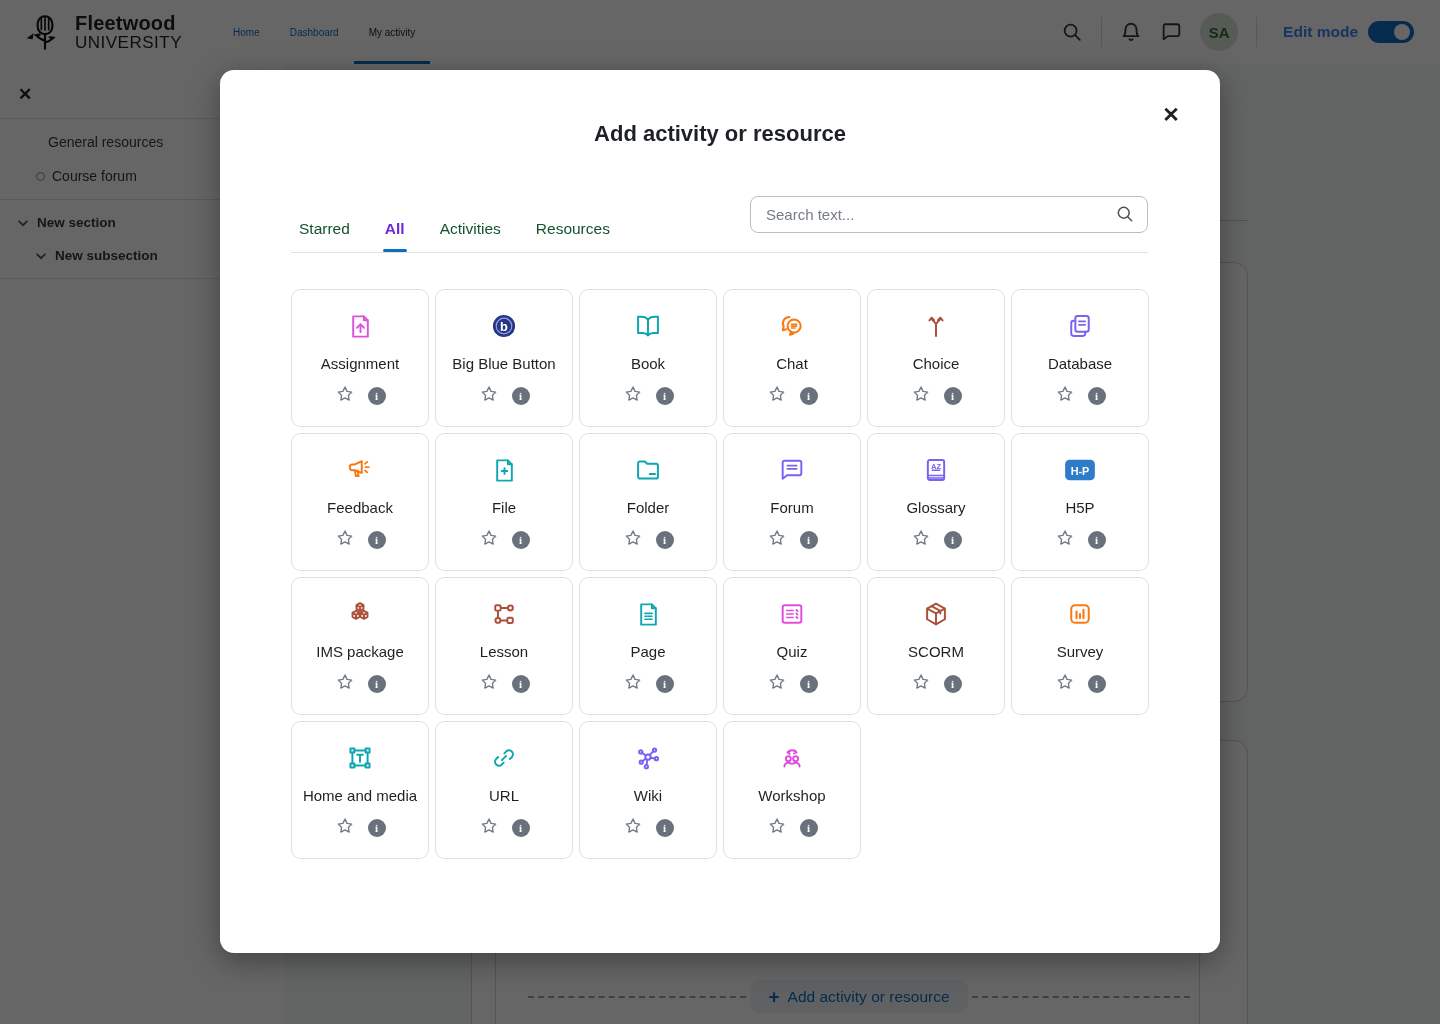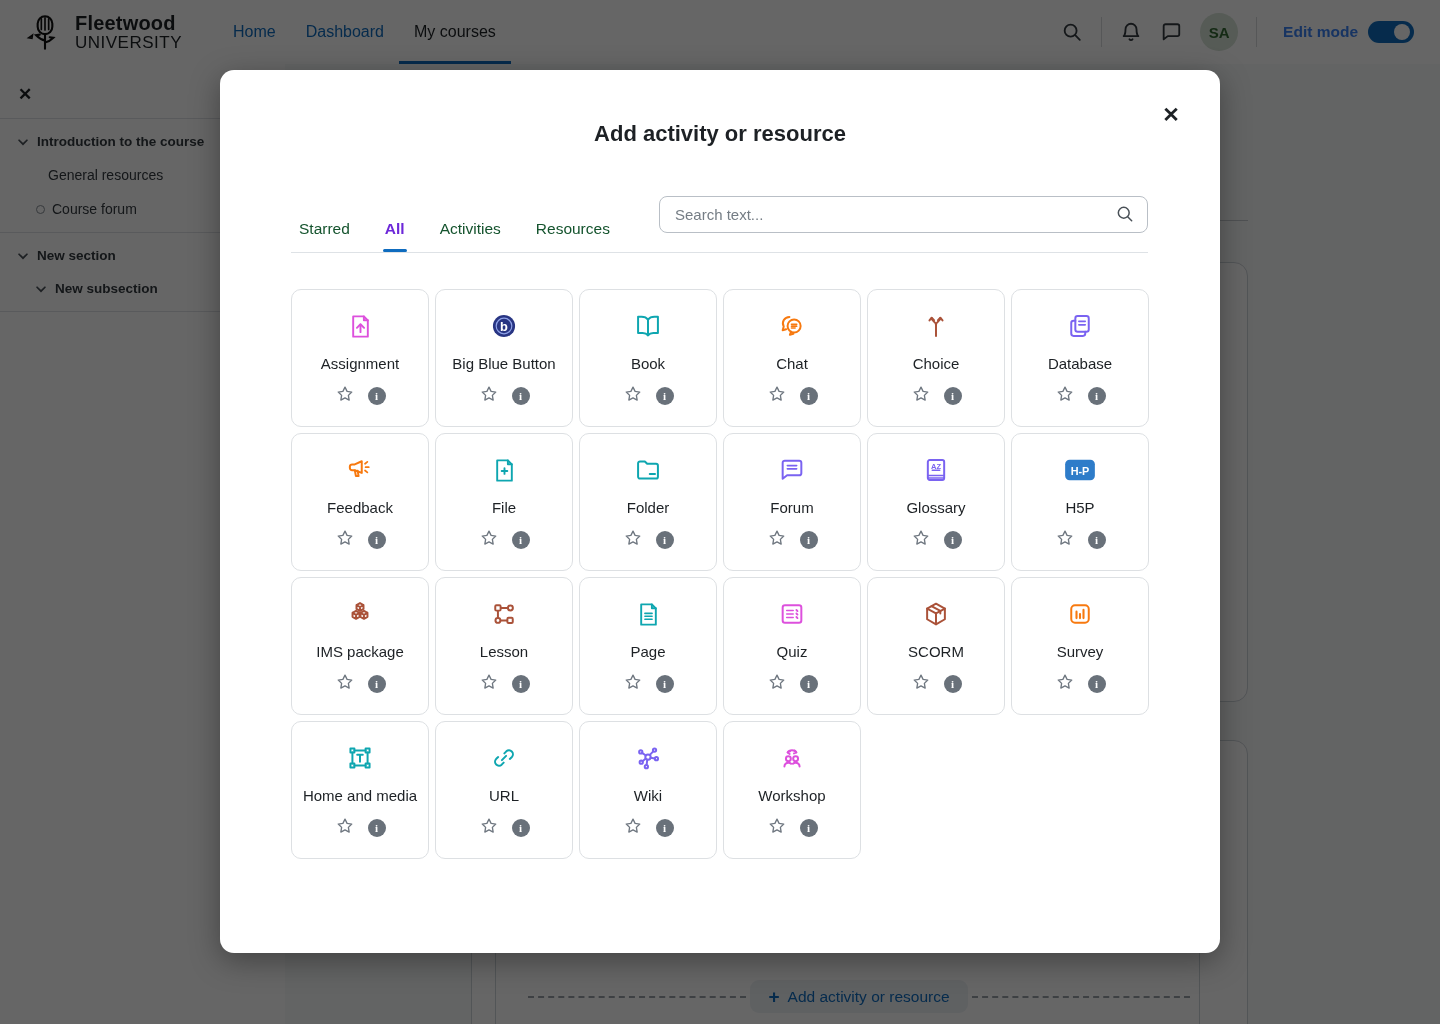--- a/index.html
+++ b/index.html
@@ -7,21 +7,21 @@
   body { font-family:"Liberation Sans", sans-serif; background:#fff; position:relative; color:#1d2125; }
 
   
   .page { position:absolute; inset:0; background:#f8f9fa; }
   .app-header { position:absolute; top:0; left:0; right:0; height:64px; background:#fff; display:flex; align-items:center; padding:0 26px 0 24px; z-index:2; }
   .brand { display:flex; align-items:center; gap:9px; }
   .brand-logo { width:42px; height:44px; }
   .brand-text .l1 { font-weight:bold; font-size:20px; letter-spacing:.2px; }
   .brand-text .l2 { font-family:Liberation Sans, sans-serif; font-size:17px; letter-spacing:.5px; margin-top:-2px; }
   .primary-nav { display:flex; margin-left:36px; height:64px; }
-  .nav-item { position:relative; display:flex; align-items:center; padding:0 15px; font-size:16px; color:#0f6cbf; cursor:pointer; }
+  .nav-item { position:relative; display:flex; align-items:center; padding:0 15px; font-size:10px; color:#0f6cbf; cursor:pointer; }
   .nav-item.active { color:#1d2125; font-weight:500; }
   .nav-item.active::after { content:''; position:absolute; left:0; right:0; bottom:0; height:3px; background:#0f6cbf; }
   .header-right { margin-left:auto; display:flex; align-items:center; gap:18px; }
   .hicon { width:22px; height:22px; color:#343a40; display:flex; align-items:center; justify-content:center; cursor:pointer; }
   .vdiv { width:1px; height:30px; background:#d6d9dc; }
   .avatar { width:38px; height:38px; border-radius:50%; background:#d6e3d6; color:#356a35; font-weight:bold; font-size:15px; display:flex; align-items:center; justify-content:center; cursor:pointer; }
   .editmode { display:flex; align-items:center; gap:10px; margin-left:8px; }
   .editmode-label { color:#3b82f6; font-size:15.5px;font-weight:bold; }
   .switch { width:46px; height:22px; border-radius:12px; background:#0f6cbf; position:relative; cursor:pointer; }
   .switch .knob { position:absolute; top:3px; right:4px; width:16px; height:16px; border-radius:50%; background:#fff; }
@@ -55,21 +55,21 @@
   .overlay { position:absolute; inset:0; background:rgba(0,0,0,0.60); z-index:5; }
   .modal { position:absolute; left:220px; top:70px; width:1000px; height:883px; background:#fff; border-radius:14px; z-index:10; box-shadow:0 8px 30px rgba(0,0,0,.35); }
   .modal-close { position:absolute; top:32px; right:36px; width:26px; height:26px; display:flex; align-items:center; justify-content:center; font-size:21px; font-weight:bold; color:#1d2125; cursor:pointer; }
   .modal-title { text-align:center; padding-top:51px; font-size:22px; font-weight:bold; color:#1d2125; }
 
   .modal-toolbar { position:absolute; left:71px; right:72px; top:120px; height:62px; }
   .tabs { position:absolute; left:8px; bottom:0; display:flex; gap:35px; }
   .tab { position:relative; font-size:15.5px; color:#14532d; padding-bottom:14px; cursor:pointer; }
   .tab.active { color:#6d28d9; font-weight:bold; }
   .tab.active::after { content:''; position:absolute; left:-2px; right:-2px; bottom:0; height:3px; border-radius:2px; background:#0f6cbf; }
-  .search-wrap { position:absolute; right:0; top:6px; width:489px; height:37px; }
+  .search-wrap { position:absolute; right:0; top:6px; width:398px; height:37px; }
   .search-wrap input { width:100%; height:100%; border:1px solid #b9bfc6; border-radius:8px; padding:0 42px 0 15px; font-size:15px; font-family:inherit; color:#1d2125; outline:none; }
   .search-wrap input::placeholder { color:#757d85; }
   .search-wrap .sicon { position:absolute; right:13px; top:8px; width:20px; height:20px; color:#495057; cursor:pointer; }
   .toolbar-divider { position:absolute; left:71px; right:72px; top:182px; height:1px; background:#dee2e6; }
 
   .tile-grid { position:absolute; left:71px; top:219px; display:grid; grid-template-columns:repeat(6,138px); grid-auto-rows:138px; gap:6px; }
   .tile { border:1px solid #dde0e3; border-radius:10px; background:#fff; display:flex; flex-direction:column; align-items:center; padding-top:21px; cursor:pointer; }
   .tile-icon { height:30px; display:flex; align-items:center; justify-content:center; }
   .tile-label { margin-top:14px; font-size:15px; color:#1d2125; text-align:center; line-height:1.15; padding:0 4px; }
   .tile-foot { margin-top:auto; margin-bottom:18px; display:flex; align-items:center; gap:13px; }
@@ -93,21 +93,21 @@
       </svg>
       <div class="brand-text">
         <div class="l1">Fleetwood</div>
         <div class="l2">UNIVERSITY</div>
       </div>
     </div>
 
     <nav class="primary-nav">
       <div class="nav-item">Home</div>
       <div class="nav-item">Dashboard</div>
-      <div class="nav-item active">My courses</div>
+      <div class="nav-item active">My activity</div>
     </nav>
 
     <div class="header-right">
       <div class="hicon">
         <svg viewBox="0 0 24 24" fill="none" stroke="currentColor" stroke-width="2" stroke-linecap="round">
             <circle cx="10.5" cy="10.5" r="6.5"></circle>
             <path d="M15.5 15.5 20.5 20.5"></path>
           </svg>
       </div>
       <div class="vdiv"></div>
@@ -130,26 +130,20 @@
             <div class="knob"></div>
           </div>
       </div>
     </div>
   </header>
 
   <aside class="drawer">
     <div class="drawer-close">✕</div>
     <hr>
     <div class="drawer-items" id="drawer-items">
-        <div class="d-item bold">
-          <svg class="chev" viewBox="0 0 16 16" fill="none" stroke="currentColor" stroke-width="2" stroke-linecap="round">
-            <path d="M3.5 6l4.5 4.5L12.5 6"></path>
-          </svg>
-          <span>Introduction to the course</span>
-        </div>
         <div class="d-item ind1">
           <span>General resources</span>
         </div>
         <div class="d-item ind2">
           <span class="dot"></span>
           <span>Course forum</span>
         </div>
         <div class="d-sep"></div>
         <div class="d-item bold">
           <svg class="chev" viewBox="0 0 16 16" fill="none" stroke="currentColor" stroke-width="2" stroke-linecap="round">

